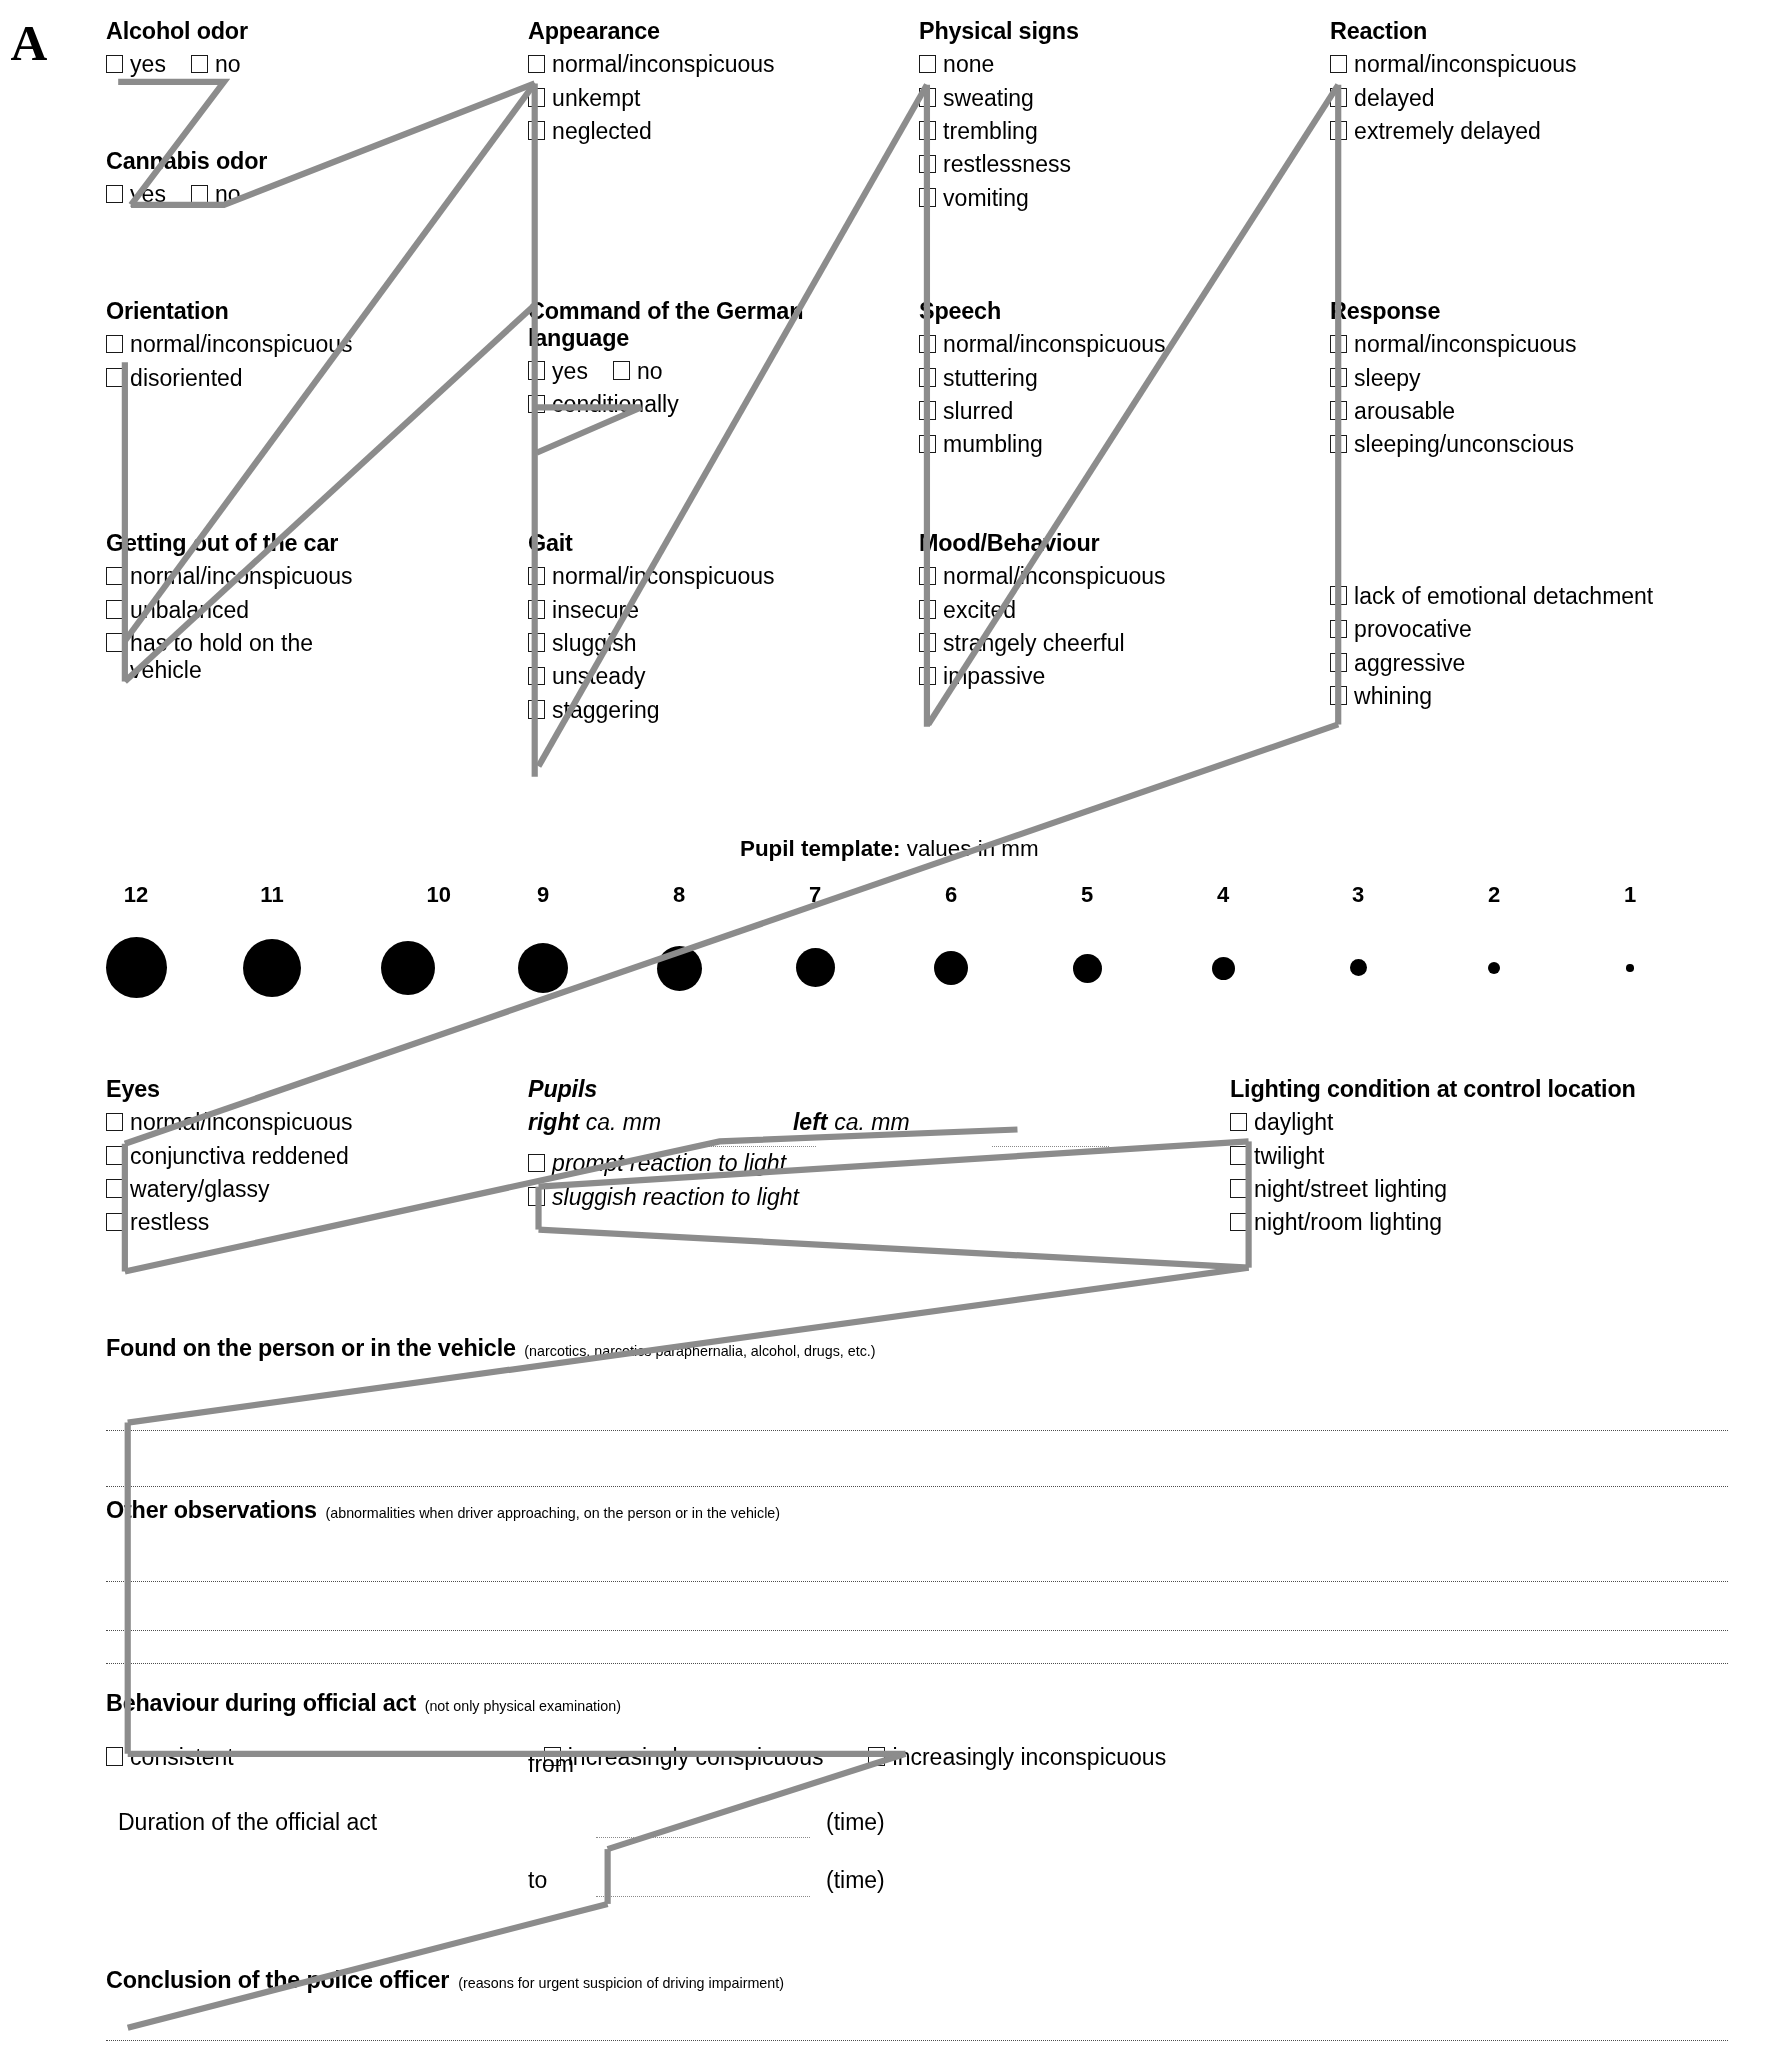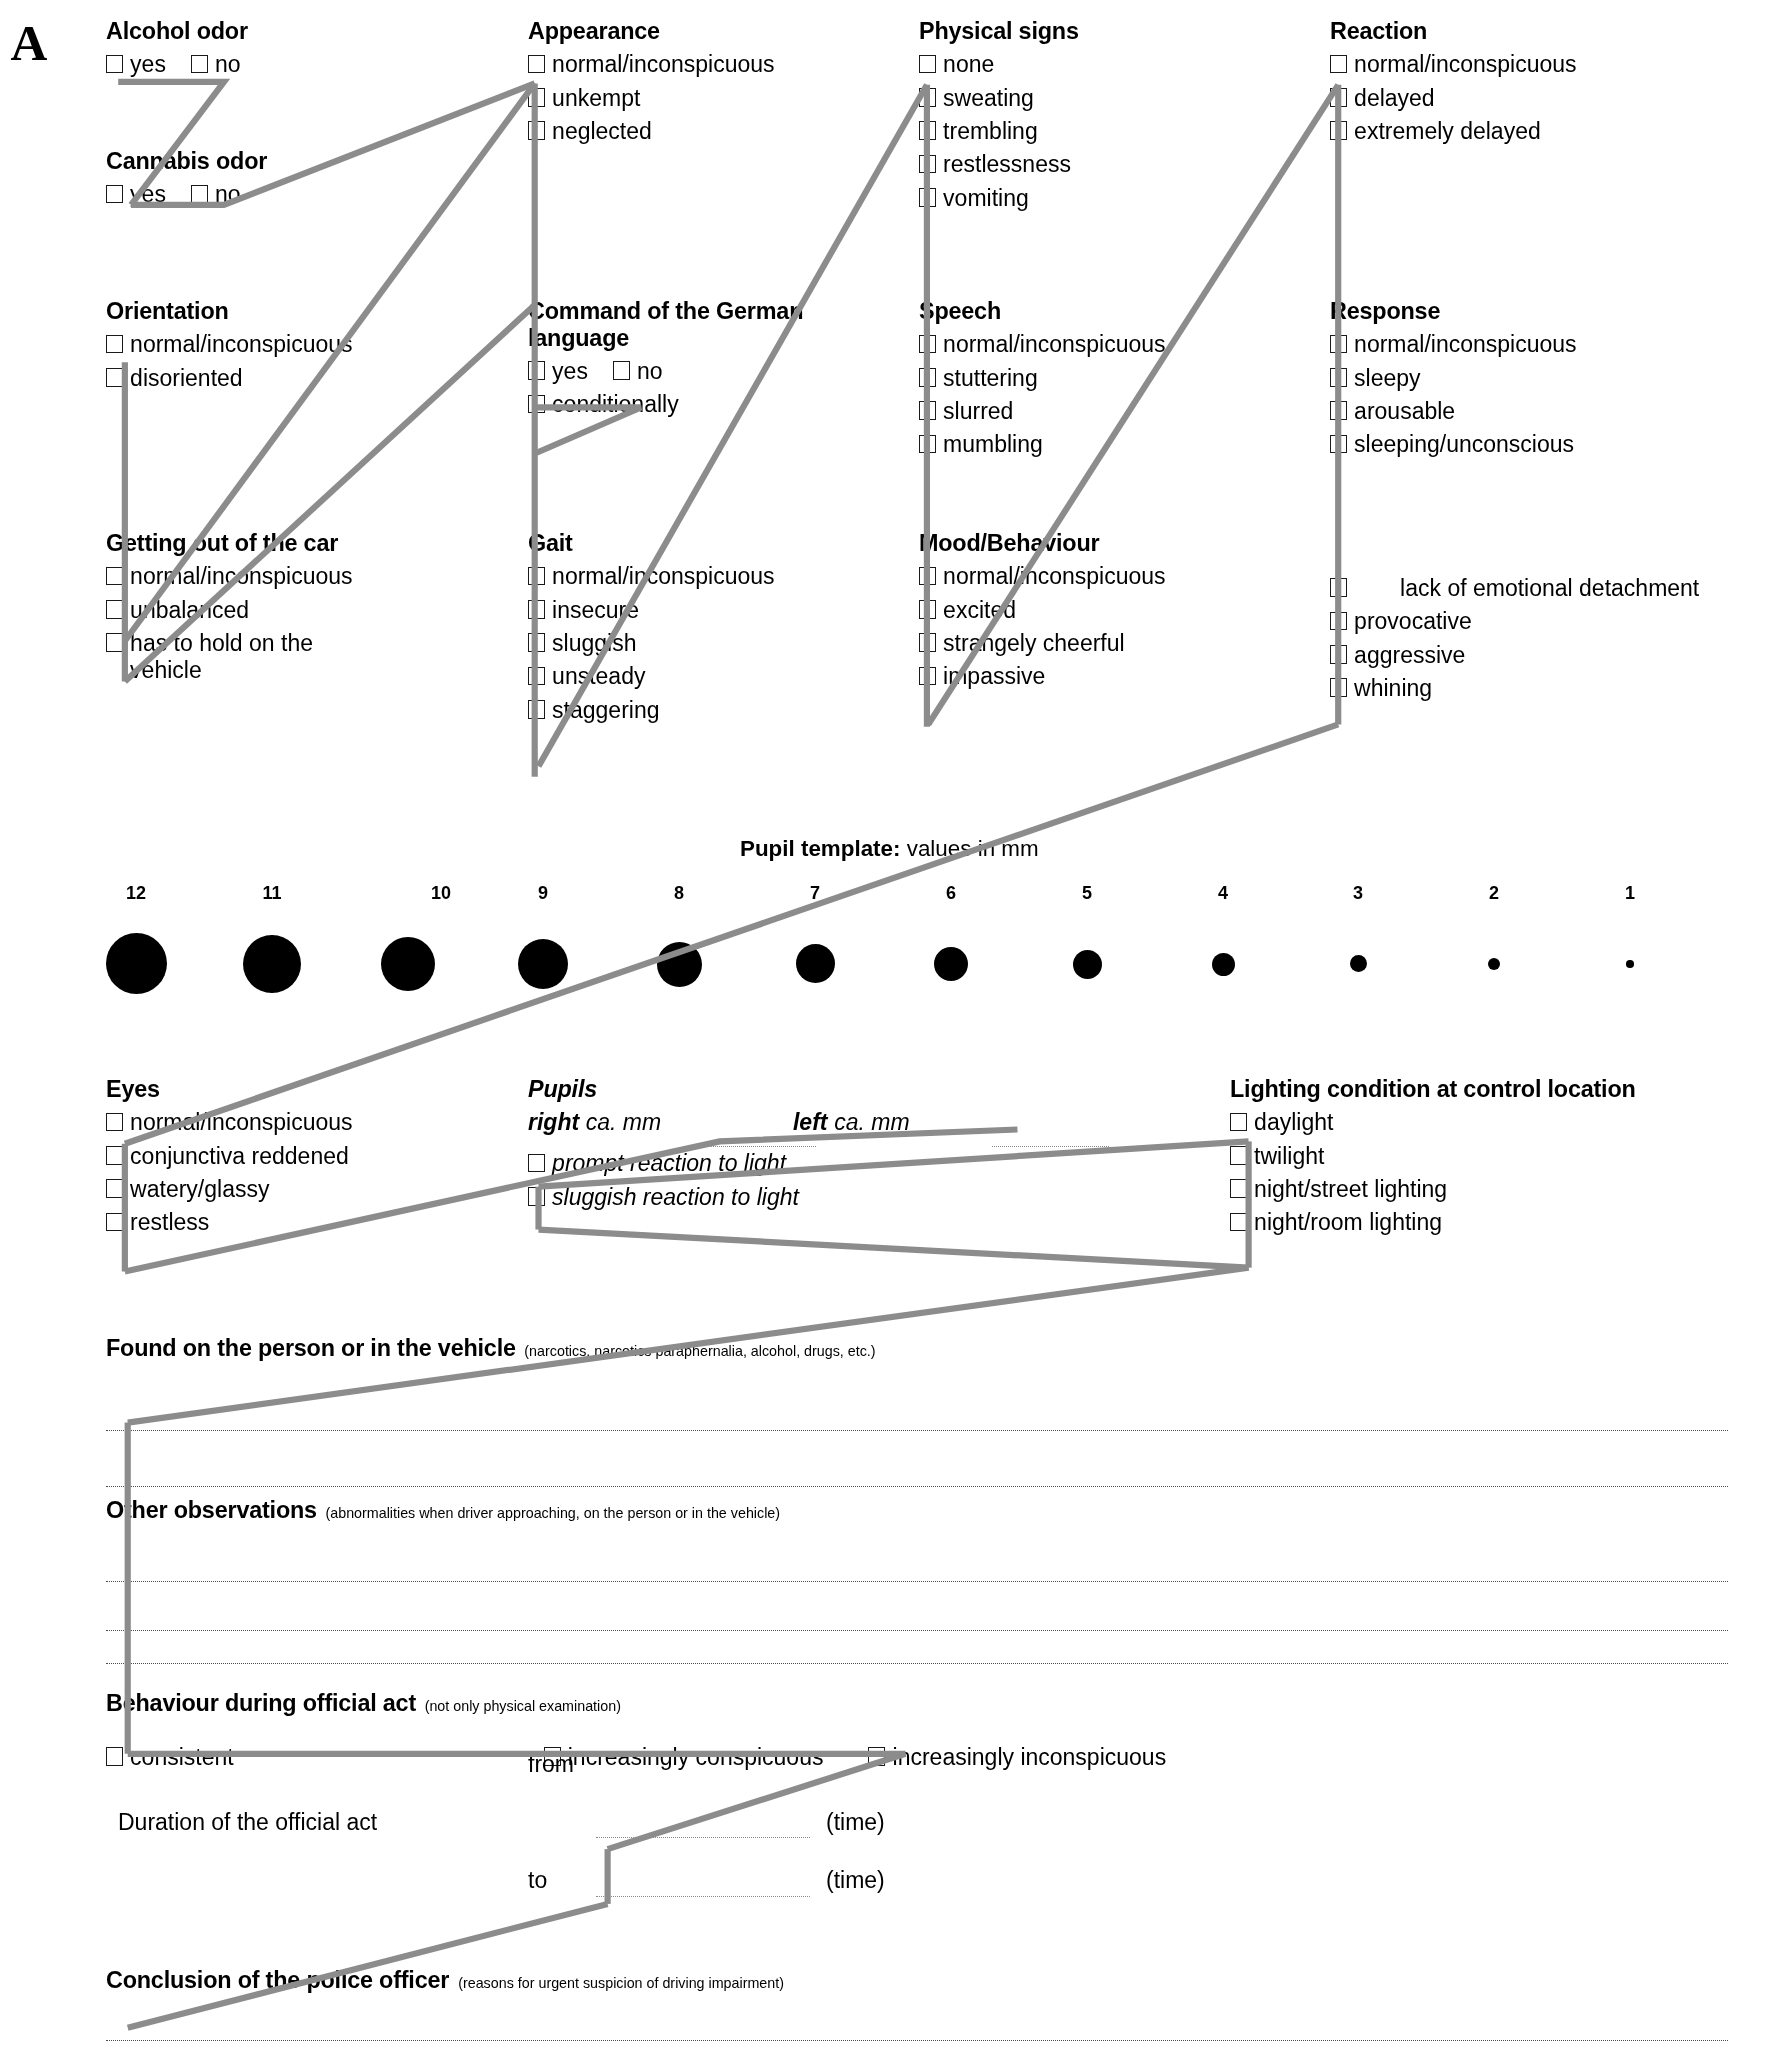--- a/index.html
+++ b/index.html
@@ -44,21 +44,21 @@
   .inline-opts .opt{margin-top:6.7px;}
   .inline-opts .opt + .opt{margin-left:25px;}
 
   
   .pt-title{
     position:absolute;font-size:22.4px;white-space:nowrap;
   }
   .pt-title b{font-weight:700;}
   .pt-row{position:absolute;left:0;right:0;}
   .pt-cell{position:absolute;text-align:center;}
-  .pt-num{font-size:18px;font-weight:700;line-height:1;}
+  .pt-num{font-size:22px;font-weight:700;line-height:1;}
   .pt-dot{border-radius:50%;background:#000;margin:0 auto;}
 
   
   .blk-head{
     position:absolute;white-space:nowrap;
     font-size:23.4px;font-weight:700;letter-spacing:-0.2px;
   }
   .blk-head .hint{font-size:14.3px;font-weight:400;letter-spacing:0;}
   .rule{
     position:absolute;height:0;
@@ -287,21 +287,21 @@
         <span class="cb"></span>
         <span class="txt">strangely cheerful</span>
       </div>
     <div class="opt">
         <span class="cb"></span>
         <span class="txt">impassive</span>
       </div>
   </div>
 
   <div class="sec" style="left:1330px;top:575px;">
-    <div class="opt" style="margin-top:0;gap:46px;">
+    <div class="opt" style="margin-top:8px;">
         <span class="cb"></span>
         <span class="txt">lack of emotional detachment</span>
       </div>
     <div class="opt">
         <span class="cb"></span>
         <span class="txt">provocative</span>
       </div>
     <div class="opt">
         <span class="cb"></span>
         <span class="txt">aggressive</span>

